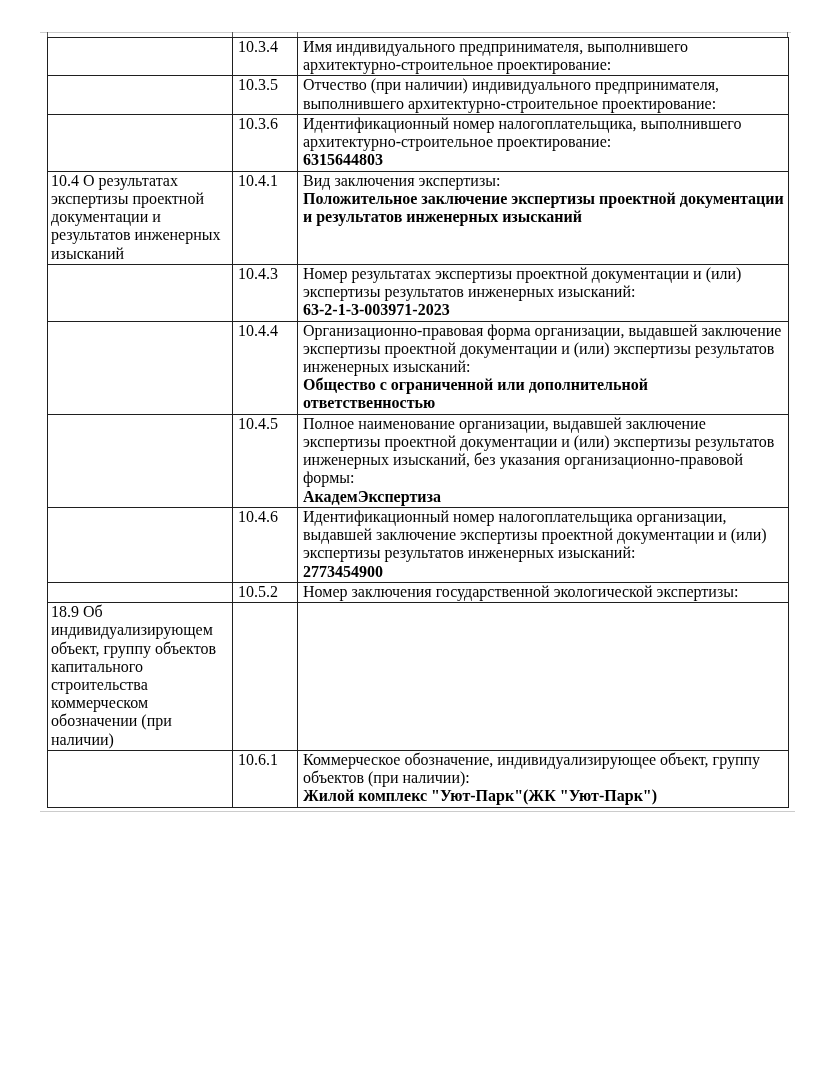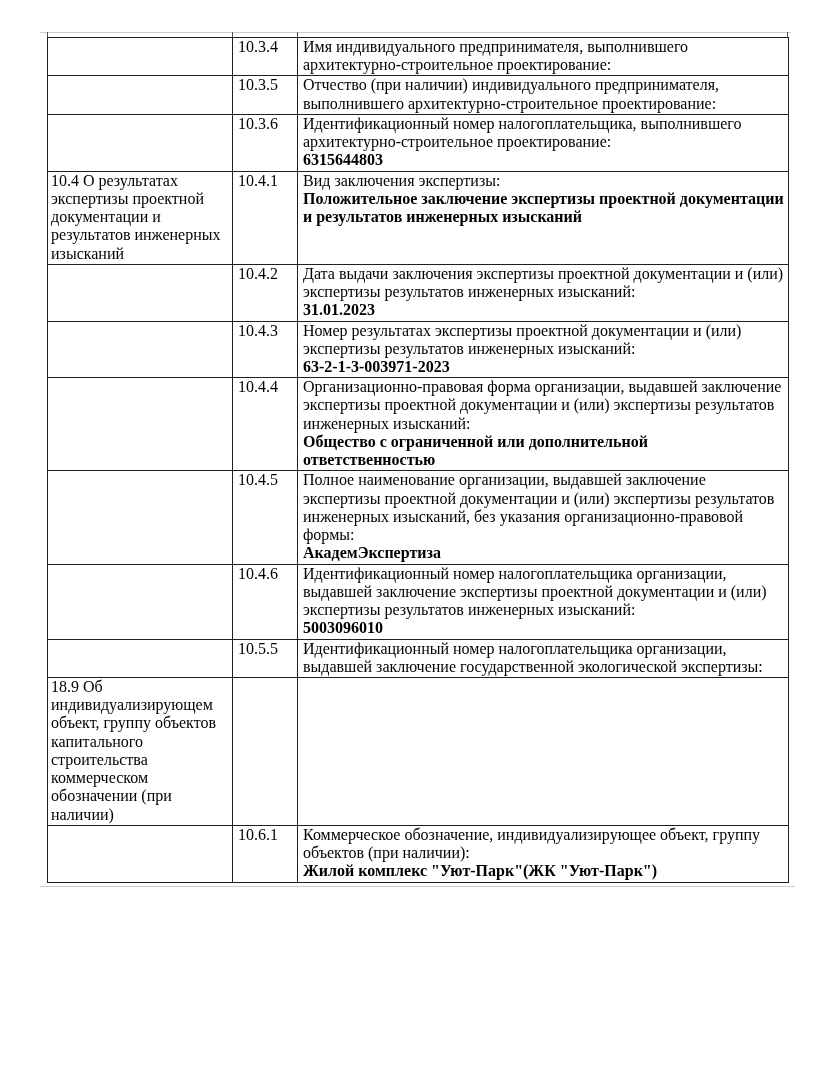--- a/index.html
+++ b/index.html
@@ -110,32 +110,20 @@
             <td class="desc">
               <div class="label">Вид заключения экспертизы:</div>
               <div class="value">Положительное заключение экспертизы проектной документации и результатов инженерных изысканий</div>
             </td>
           </tr>
           <tr>
             <td class="sec">
               <div class="sectext"></div>
             </td>
             <td class="num">
-              <div class="numtext">10.4.2</div>
-            </td>
-            <td class="desc">
-              <div class="label">Дата выдачи заключения экспертизы проектной документации и (или) экспертизы результатов инженерных изысканий:</div>
-              <div class="value">31.01.2023</div>
-            </td>
-          </tr>
-          <tr>
-            <td class="sec">
-              <div class="sectext"></div>
-            </td>
-            <td class="num">
               <div class="numtext">10.4.3</div>
             </td>
             <td class="desc">
               <div class="label">Номер результатах экспертизы проектной документации и (или) экспертизы результатов инженерных изысканий:</div>
               <div class="value">63-2-1-3-003971-2023</div>
             </td>
           </tr>
           <tr>
             <td class="sec">
               <div class="sectext"></div>
@@ -162,32 +150,32 @@
           </tr>
           <tr>
             <td class="sec">
               <div class="sectext"></div>
             </td>
             <td class="num">
               <div class="numtext">10.4.6</div>
             </td>
             <td class="desc">
               <div class="label">Идентификационный номер налогоплательщика организации, выдавшей заключение экспертизы проектной документации и (или) экспертизы результатов инженерных изысканий:</div>
-              <div class="value">5003096010</div>
-            </td>
-          </tr>
-          <tr>
-            <td class="sec">
-              <div class="sectext"></div>
-            </td>
-            <td class="num">
-              <div class="numtext">10.5.5</div>
-            </td>
-            <td class="desc">
-              <div class="label">Идентификационный номер налогоплательщика организации, выдавшей заключение государственной экологической экспертизы:</div>
+              <div class="value">2773454900</div>
+            </td>
+          </tr>
+          <tr>
+            <td class="sec">
+              <div class="sectext"></div>
+            </td>
+            <td class="num">
+              <div class="numtext">10.5.2</div>
+            </td>
+            <td class="desc">
+              <div class="label">Номер заключения государственной экологической экспертизы:</div>
               <div class="value"></div>
             </td>
           </tr>
           <tr>
             <td class="sec">
               <div class="sectext">18.9 Об индивидуализирующем объект, группу объектов капитального строительства коммерческом обозначении (при наличии)</div>
             </td>
             <td class="num">
               <div class="numtext"></div>
             </td>

